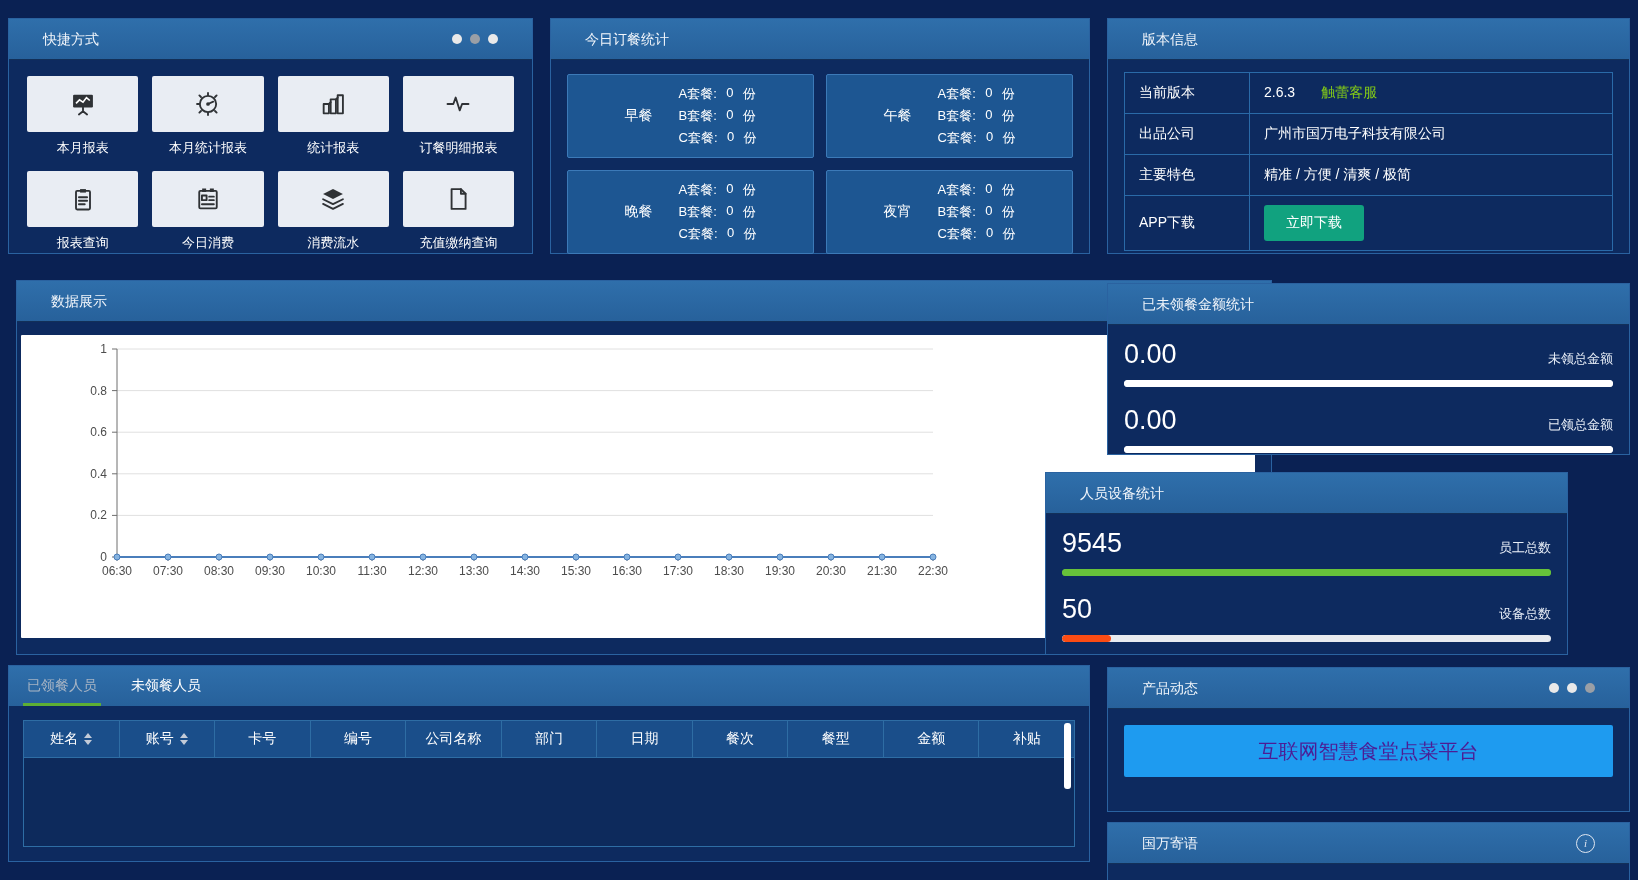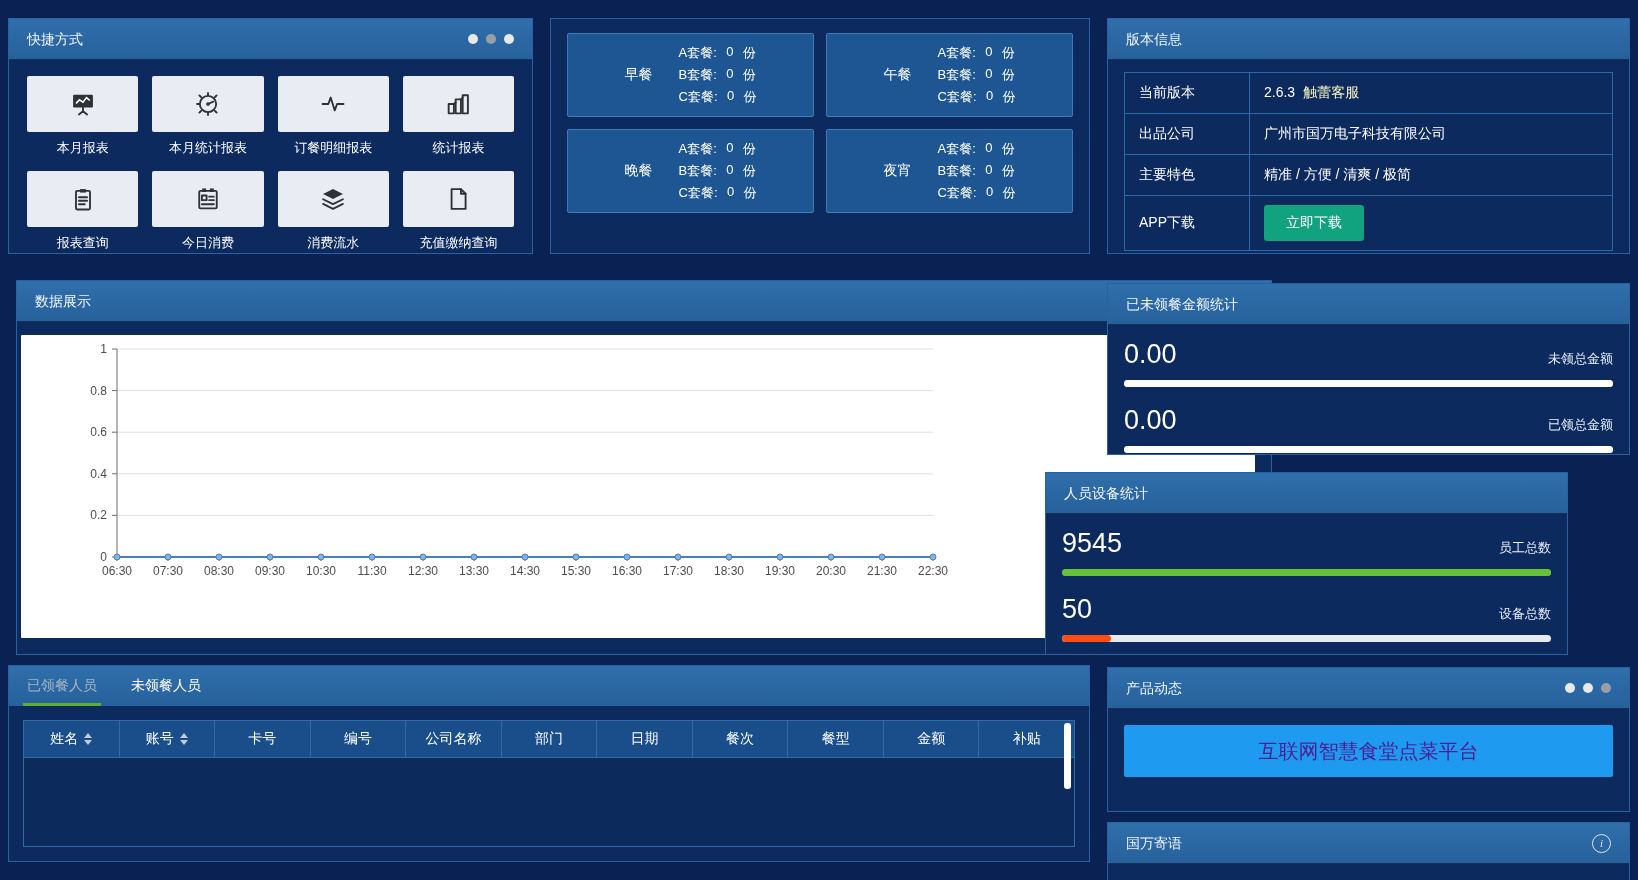--- a/index.html
+++ b/index.html
@@ -12,21 +12,21 @@
   .panel{
     position:absolute;
     background:#0d2a5f;
     border:1px solid #2a62a0;
     box-sizing:border-box;
   }
   .panel-header{
     height:40px;line-height:40px;
     background:linear-gradient(180deg,#2f6fab,#27619b);
     border-bottom:1px solid #123059;
-    padding:0 18px;
+    padding:0 34px;
     display:flex;align-items:center;justify-content:space-between;
     font-size:14px;color:#f2f6fb;
   }
   .dots{display:flex;gap:8px;align-items:center;}
   .dot{width:10px;height:10px;border-radius:50%;display:inline-block;cursor:pointer;}
   .dot.light{background:#e9e9e9;}
   .dot.dim{background:#9a9fa6;}
 
   
   .shortcut-grid{display:grid;grid-template-columns:repeat(4,1fr);gap:14px;padding:16px 18px;}
@@ -42,21 +42,21 @@
   .meal-name{font-size:14px;}
   .meal-rows{display:flex;flex-direction:column;gap:4px;}
   .meal-row{font-size:13px;display:flex;gap:8px;}
   .meal-row .mv{min-width:10px;text-align:center;}
 
   
   .version-body{padding:12px 16px;}
   table.vtable{width:100%;border-collapse:collapse;}
   table.vtable td{border:1px solid #2a6aa8;padding:0 14px;height:40px;font-size:14px;}
   table.vtable td.lbl{width:96px;}
-  .link{color:#fef9c3;margin-left:8px;cursor:pointer;text-decoration:none;}
+  .link{color:#84cc16;margin-left:26px;cursor:pointer;text-decoration:none;}
   .btn-green{display:inline-block;background:#11a27f;color:#fff;border:none;border-radius:3px;
     padding:9px 22px;font-size:14px;cursor:pointer;font-family:inherit;}
 
   
   .chart-box{position:absolute;left:4px;top:54px;right:16px;bottom:16px;background:#fff;border-radius:1px;color:#333;}
   .chart-title{text-align:center;font-weight:bold;font-size:17px;padding-top:12px;color:#333;}
 
   
   .tab-header{height:40px;background:linear-gradient(180deg,#2f6fab,#27619b);display:flex;align-items:flex-end;padding:0 18px;gap:34px;}
   .tab{height:100%;display:flex;align-items:center;cursor:pointer;position:relative;font-size:14px;color:#fff;}
@@ -133,40 +133,40 @@
               <circle cx="12" cy="12" r="1.6" fill="#2f3235"></circle>
             </svg>
           </span>
         </div>
         <div class="shortcut-label">本月统计报表</div>
       </div>
       <div class="shortcut">
         <div class="tile">
           <span>
             <svg width="30" height="28" viewBox="0 0 24 24">
-              <polyline points="3,12 8,12 10,6.5 13.5,17.5 15.5,12 21,12" fill="none" stroke="#2f3235" stroke-width="1.6" stroke-linecap="round" stroke-linejoin="round"></polyline>
-            </svg>
-          </span>
-        </div>
-        <div class="shortcut-label">订餐明细报表</div>
-      </div>
-      <div class="shortcut">
-        <div class="tile">
-          <span>
-            <svg width="30" height="28" viewBox="0 0 24 24">
               <g fill="none" stroke="#2f3235" stroke-width="1.6" stroke-linecap="round" stroke-linejoin="round">
                 <rect x="4" y="12" width="4.5" height="8"></rect>
                 <rect x="10" y="8" width="4.5" height="12"></rect>
                 <rect x="16" y="4.5" width="4.5" height="15.5"></rect>
                 <path d="M8.5 12 l1.5-1.5 M14.5 8 l1.5-1.5"></path>
               </g>
             </svg>
           </span>
         </div>
         <div class="shortcut-label">统计报表</div>
+      </div>
+      <div class="shortcut">
+        <div class="tile">
+          <span>
+            <svg width="30" height="28" viewBox="0 0 24 24">
+              <polyline points="3,12 8,12 10,6.5 13.5,17.5 15.5,12 21,12" fill="none" stroke="#2f3235" stroke-width="1.6" stroke-linecap="round" stroke-linejoin="round"></polyline>
+            </svg>
+          </span>
+        </div>
+        <div class="shortcut-label">订餐明细报表</div>
       </div>
       <div class="shortcut">
         <div class="tile">
           <span>
             <svg width="30" height="28" viewBox="0 0 24 24">
               <g fill="none" stroke="#2f3235" stroke-width="1.6" stroke-linecap="round" stroke-linejoin="round">
                 <rect x="6" y="5" width="12" height="16" rx="1"></rect>
                 <line x1="8.5" y1="10.5" x2="15.5" y2="10.5"></line>
                 <line x1="8.5" y1="13.5" x2="15.5" y2="13.5"></line>
                 <line x1="8.5" y1="16.5" x2="13.5" y2="16.5"></line>
@@ -219,20 +219,23 @@
               </g>
             </svg>
           </span>
         </div>
         <div class="shortcut-label">充值缴纳查询</div>
       </div>
     </div>
 </div>
 
 <div class="panel" style="left:550px;top:18px;width:540px;height:236px;">
+  <div class="panel-header">
+    <span>今日订餐统计</span>
+  </div>
   <div class="meal-grid" id="meal-grid">
       <div class="meal-box">
         <span class="meal-name">早餐</span>
         <div class="meal-rows">
           <div class="meal-row">
             <span>A套餐:</span>
             <span class="mv">0</span>
             <span>份</span>
           </div>
           <div class="meal-row">

